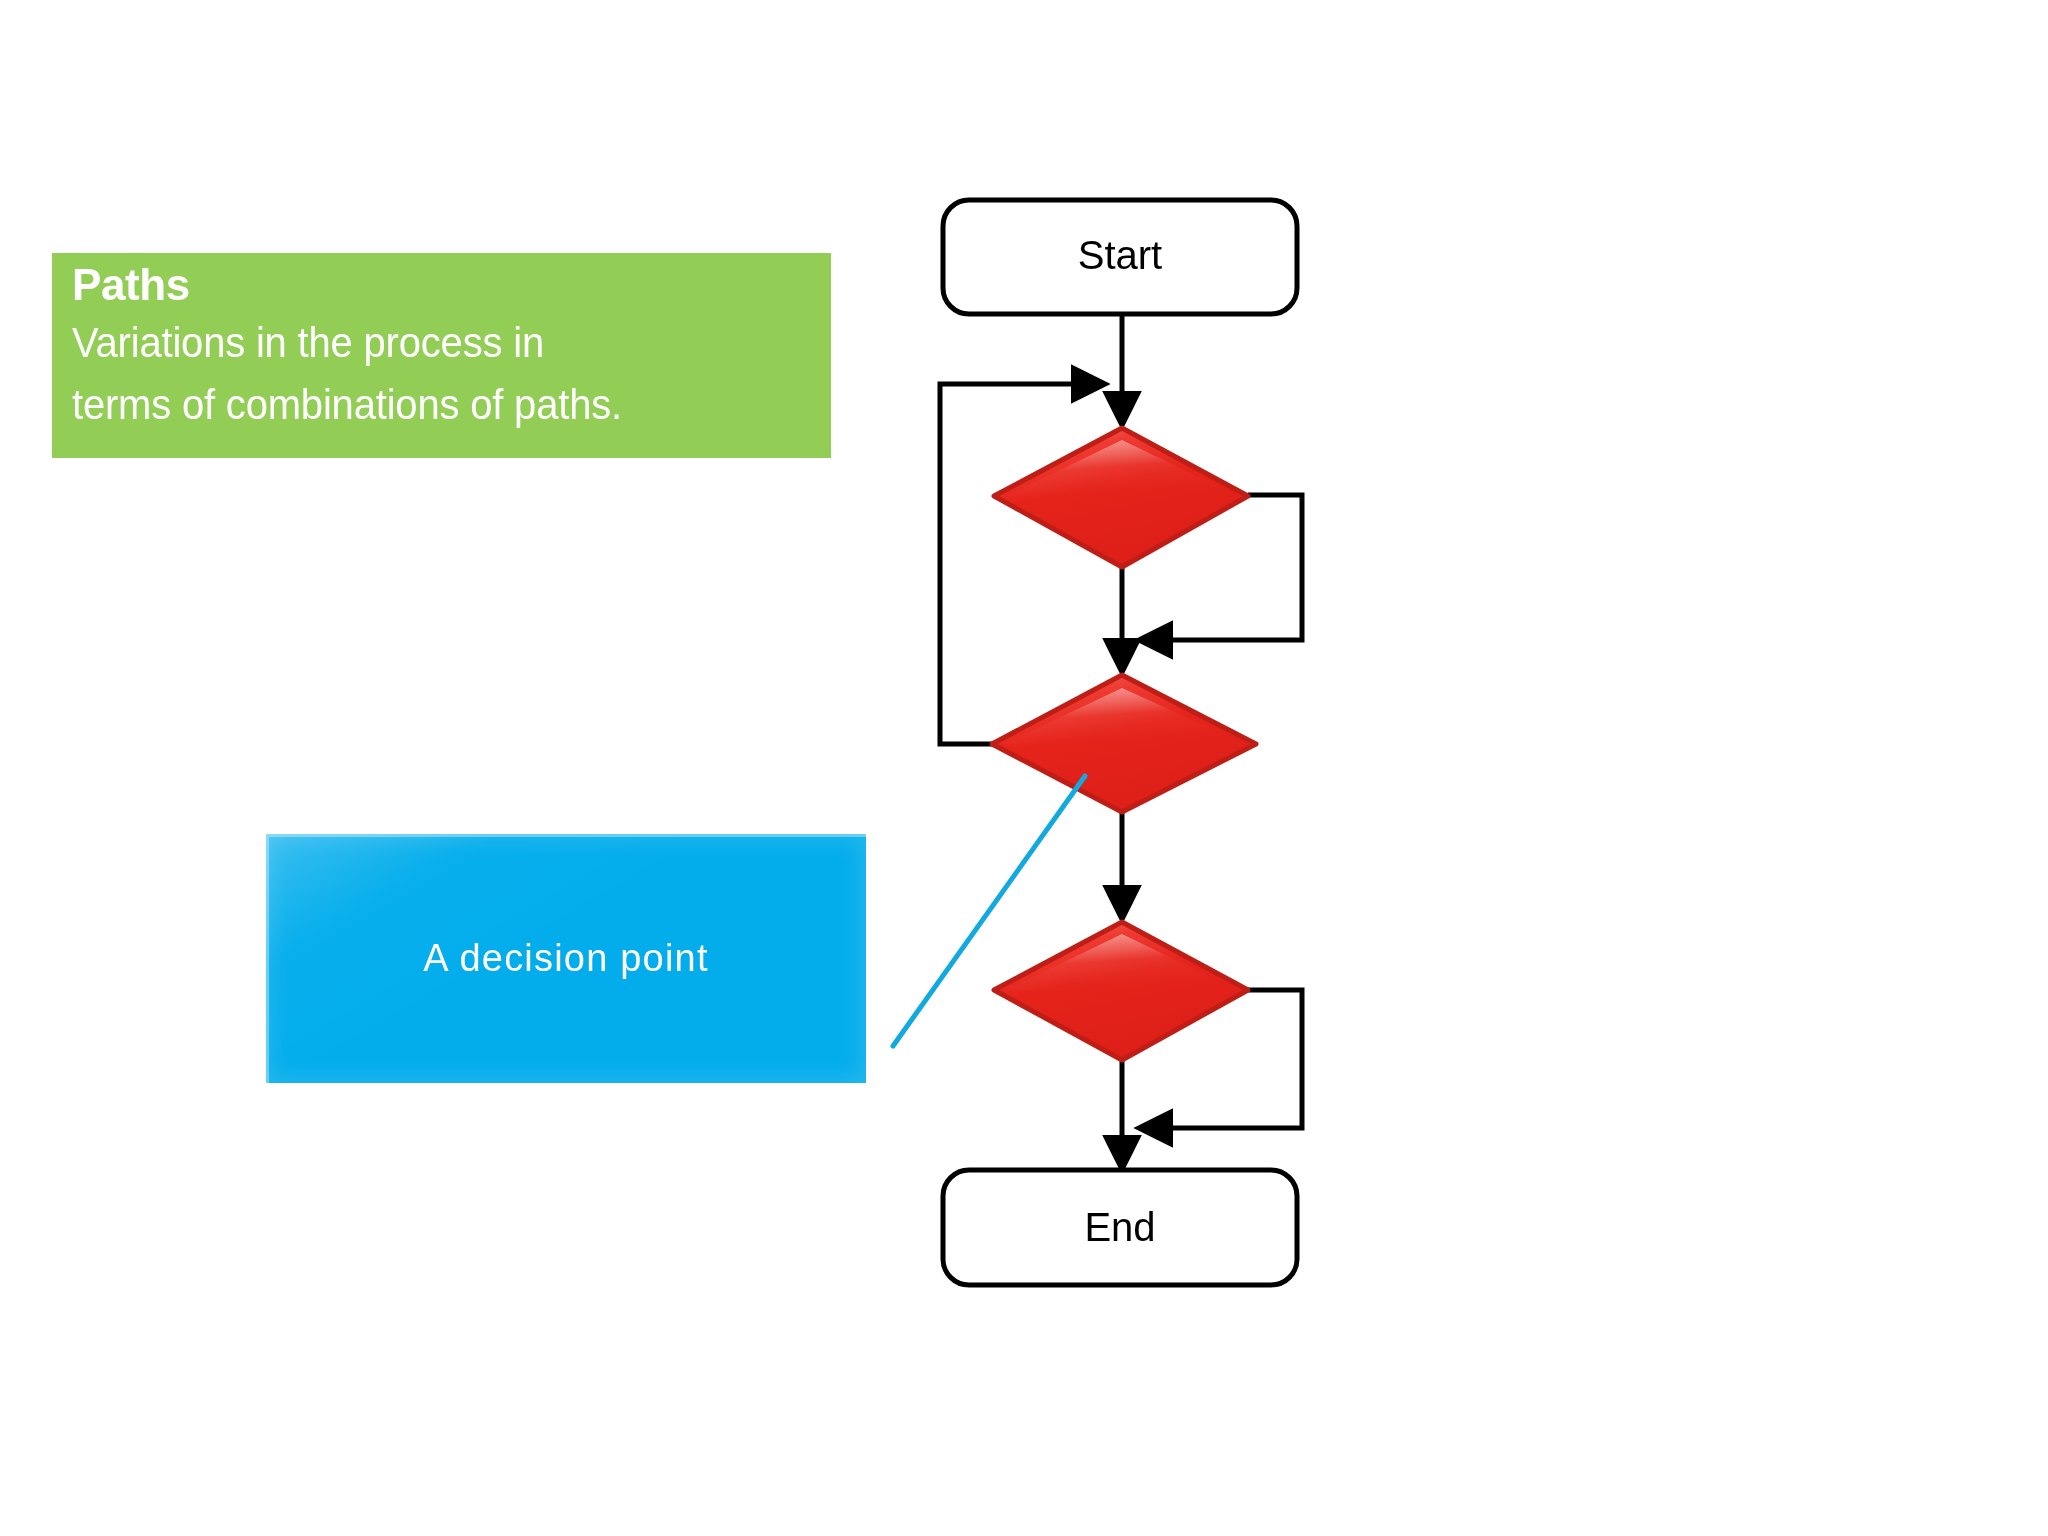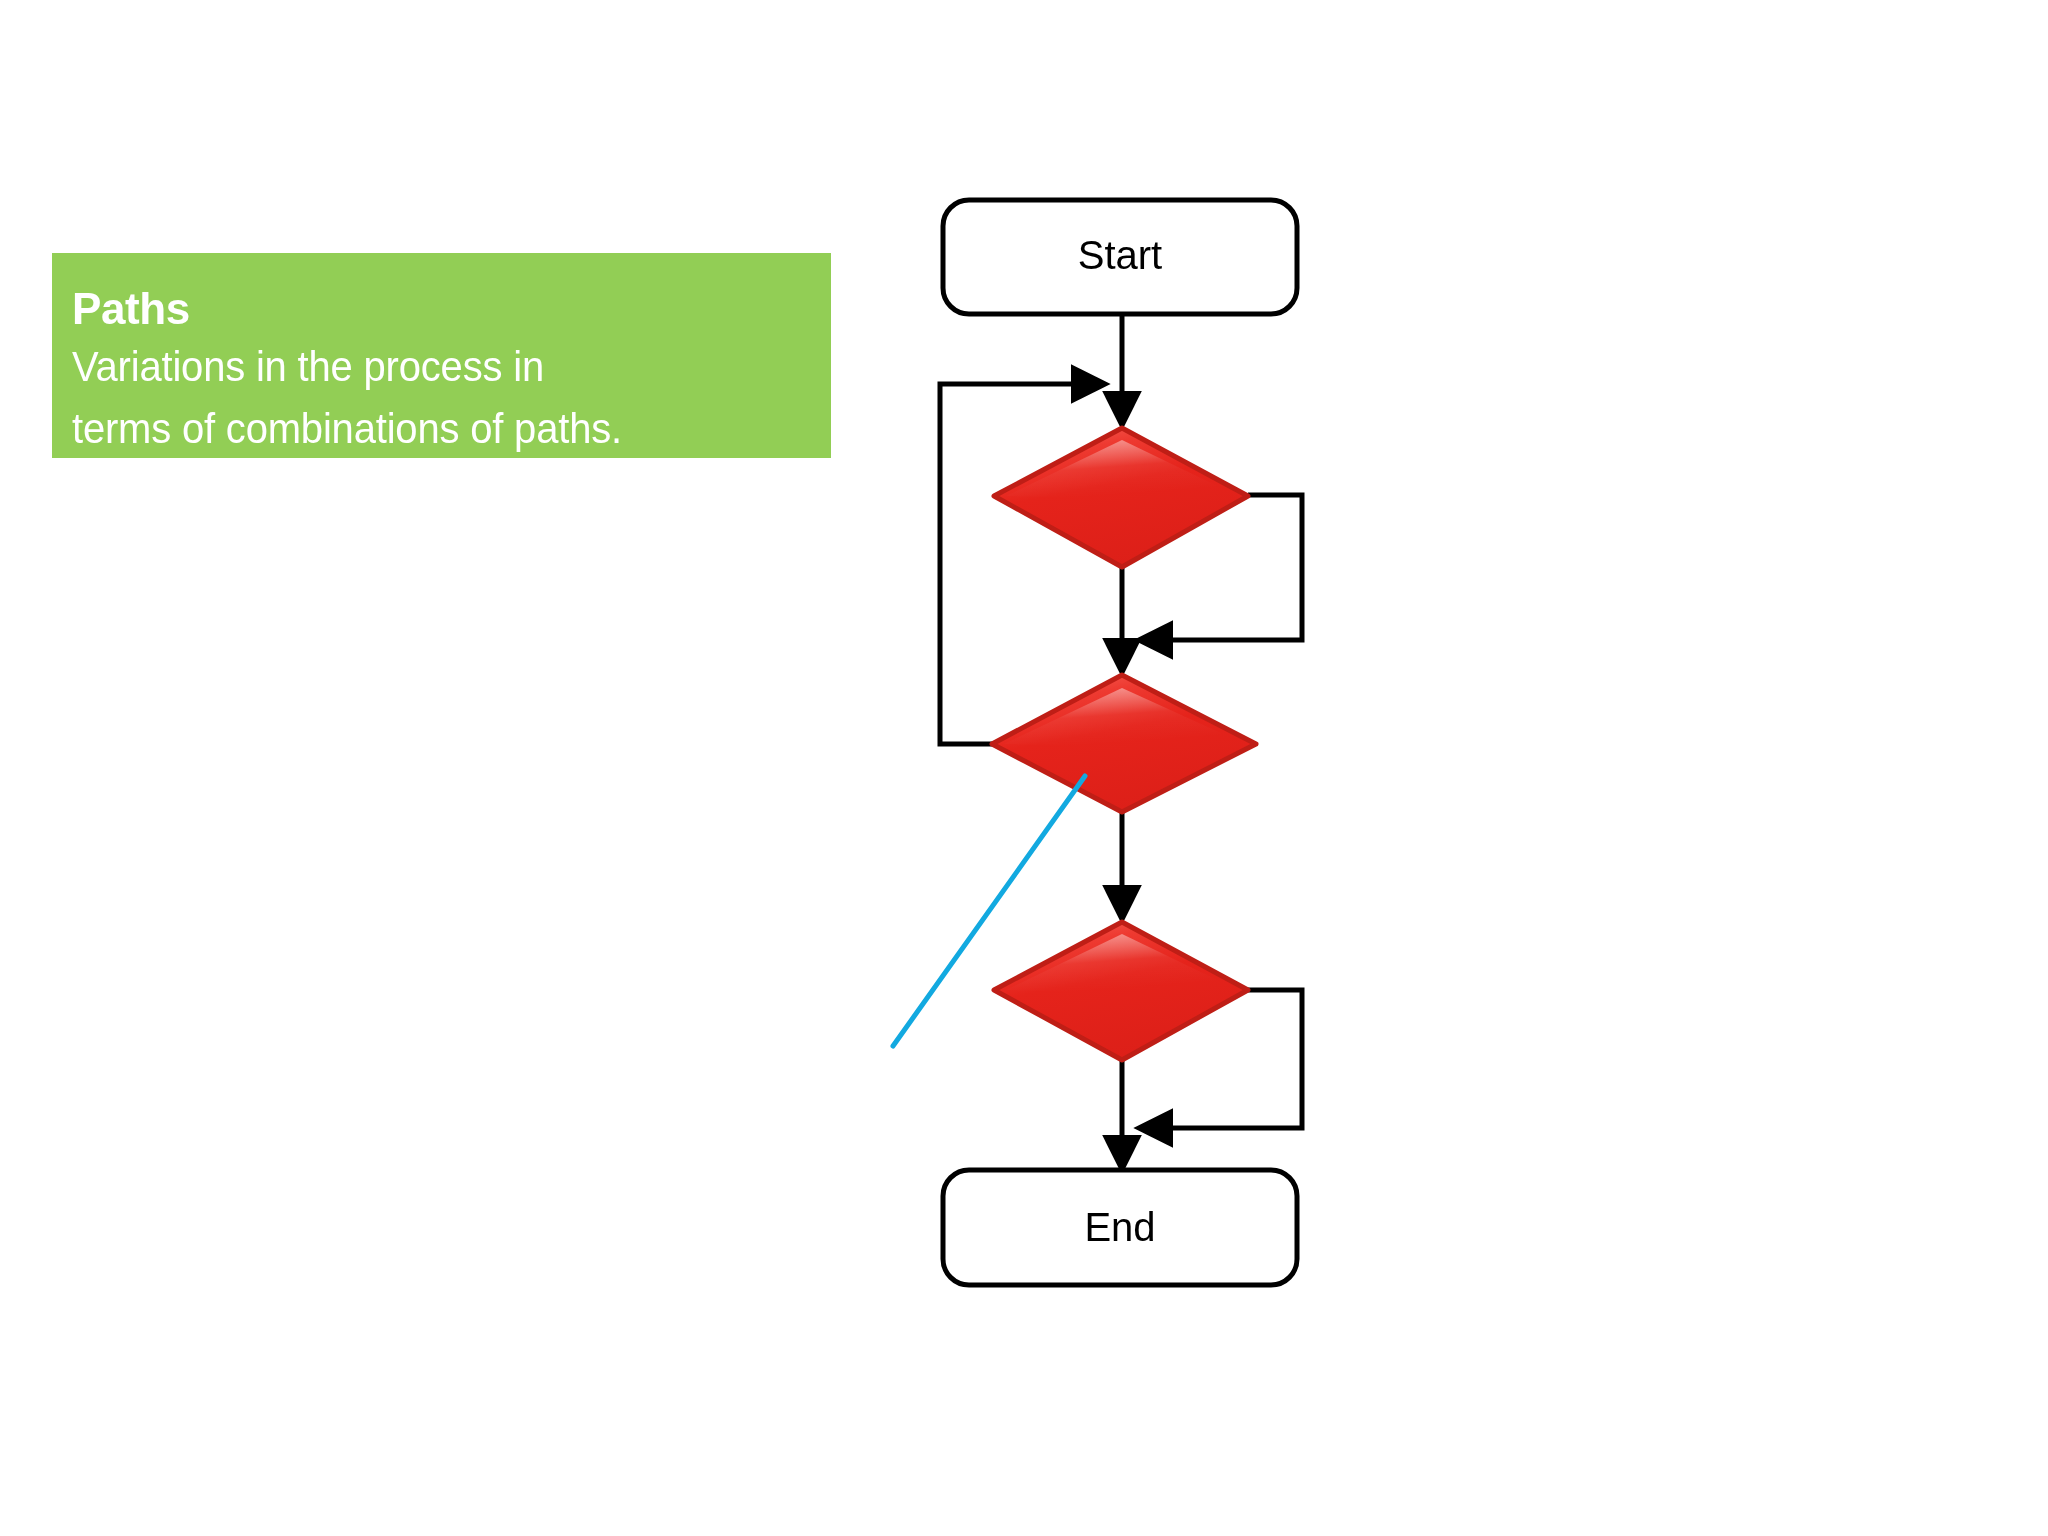--- a/index.html
+++ b/index.html
@@ -26,21 +26,21 @@
 
   
   .green-box {
     position: absolute;
     left: 52px;
     top: 253px;
     width: 779px;
     height: 205px;
     background: #92CE55;
     box-sizing: border-box;
-    padding: 30px 26px 0 20px;
+    padding: 6px 26px 0 20px;
   }
   .green-title {
     color: #ffffff;
     font-size: 44px;
     font-weight: bold;
     line-height: 52px;
     letter-spacing: -0.4px;
     white-space: nowrap;
   }
   .green-body {
@@ -103,20 +103,23 @@
 <body>
 
 <div id="slide">
 
   <div class="green-box">
     <div class="green-title">Paths</div>
     <div class="green-body">Variations in the process in</div>
     <div class="green-body">terms of combinations of paths.</div>
   </div>
 
+  <div class="blue-box">
+    <span class="blue-label">A decision point</span>
+  </div>
 
   <svg id="flow" viewBox="0 0 2048 1536">
     <defs>
       <marker id="arrow" viewBox="0 0 12 12" refX="10" refY="6" markerWidth="8" markerHeight="8" orient="auto-start-reverse">
         <path d="M 0 0 L 12 6 L 0 12 z" fill="#000000"></path>
       </marker>
       <linearGradient id="dgrad" x1="0.25" y1="0" x2="0.62" y2="1">
         <stop offset="0%" stop-color="#F45A50"></stop>
         <stop offset="16%" stop-color="#EE3A31"></stop>
         <stop offset="42%" stop-color="#E5231B"></stop>

